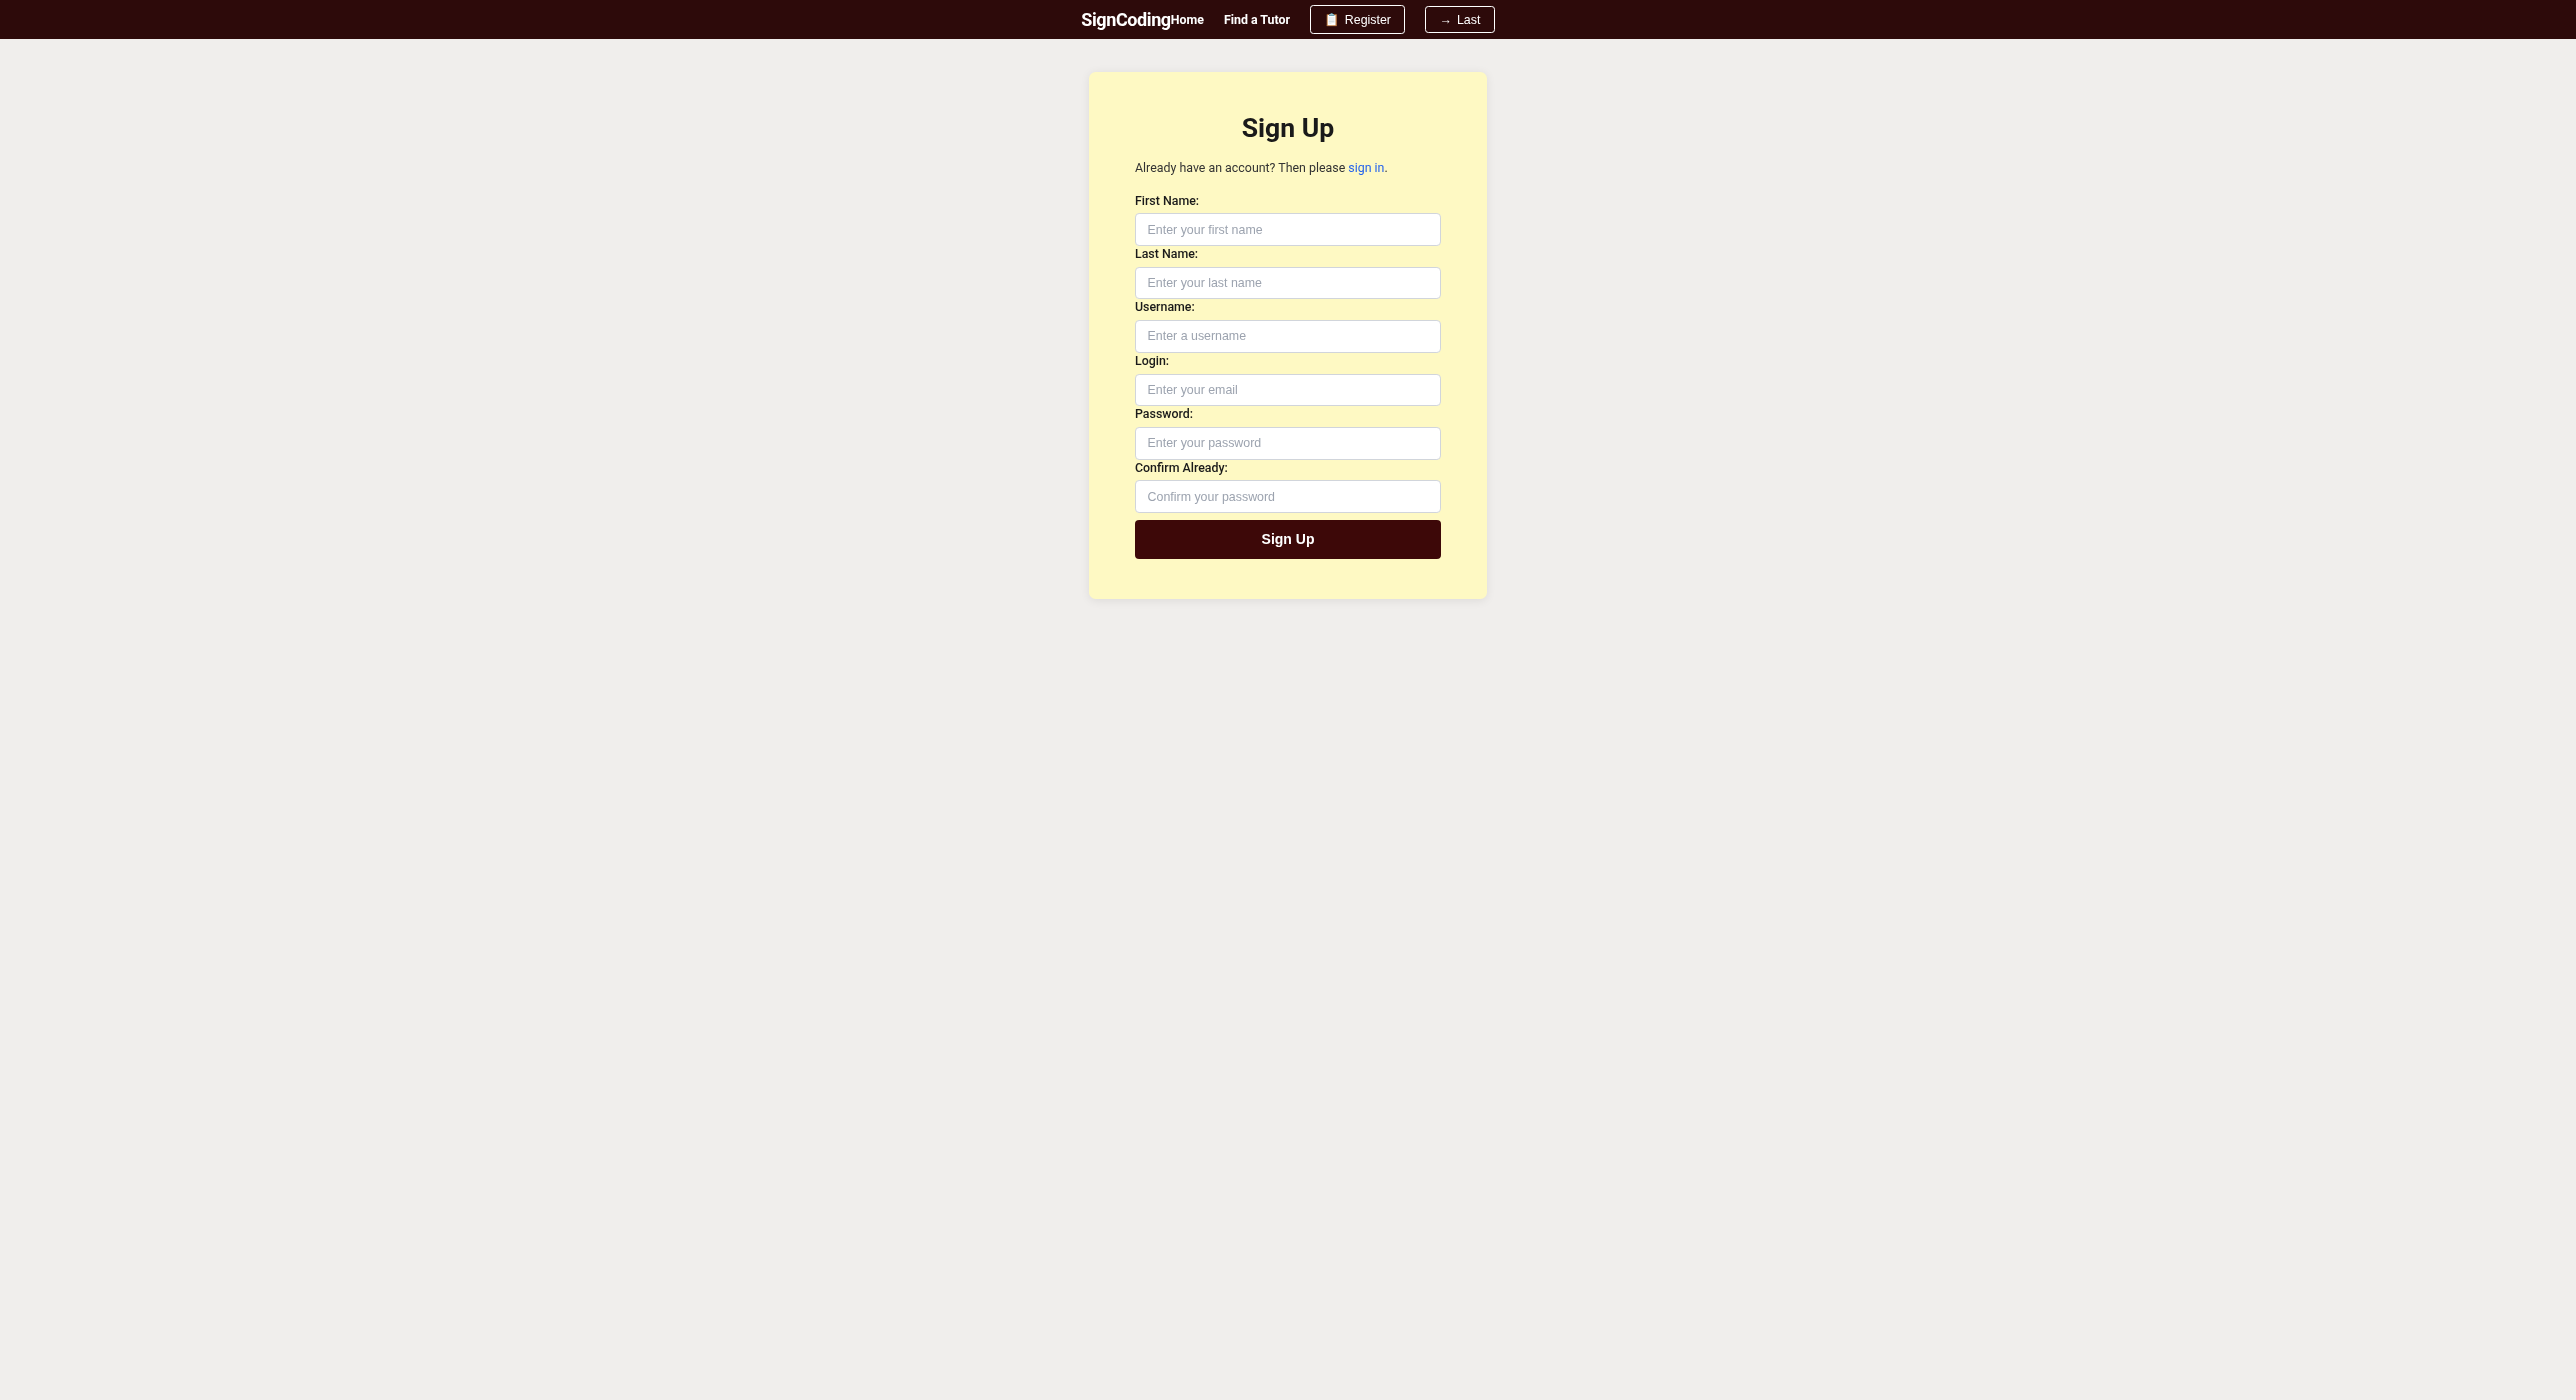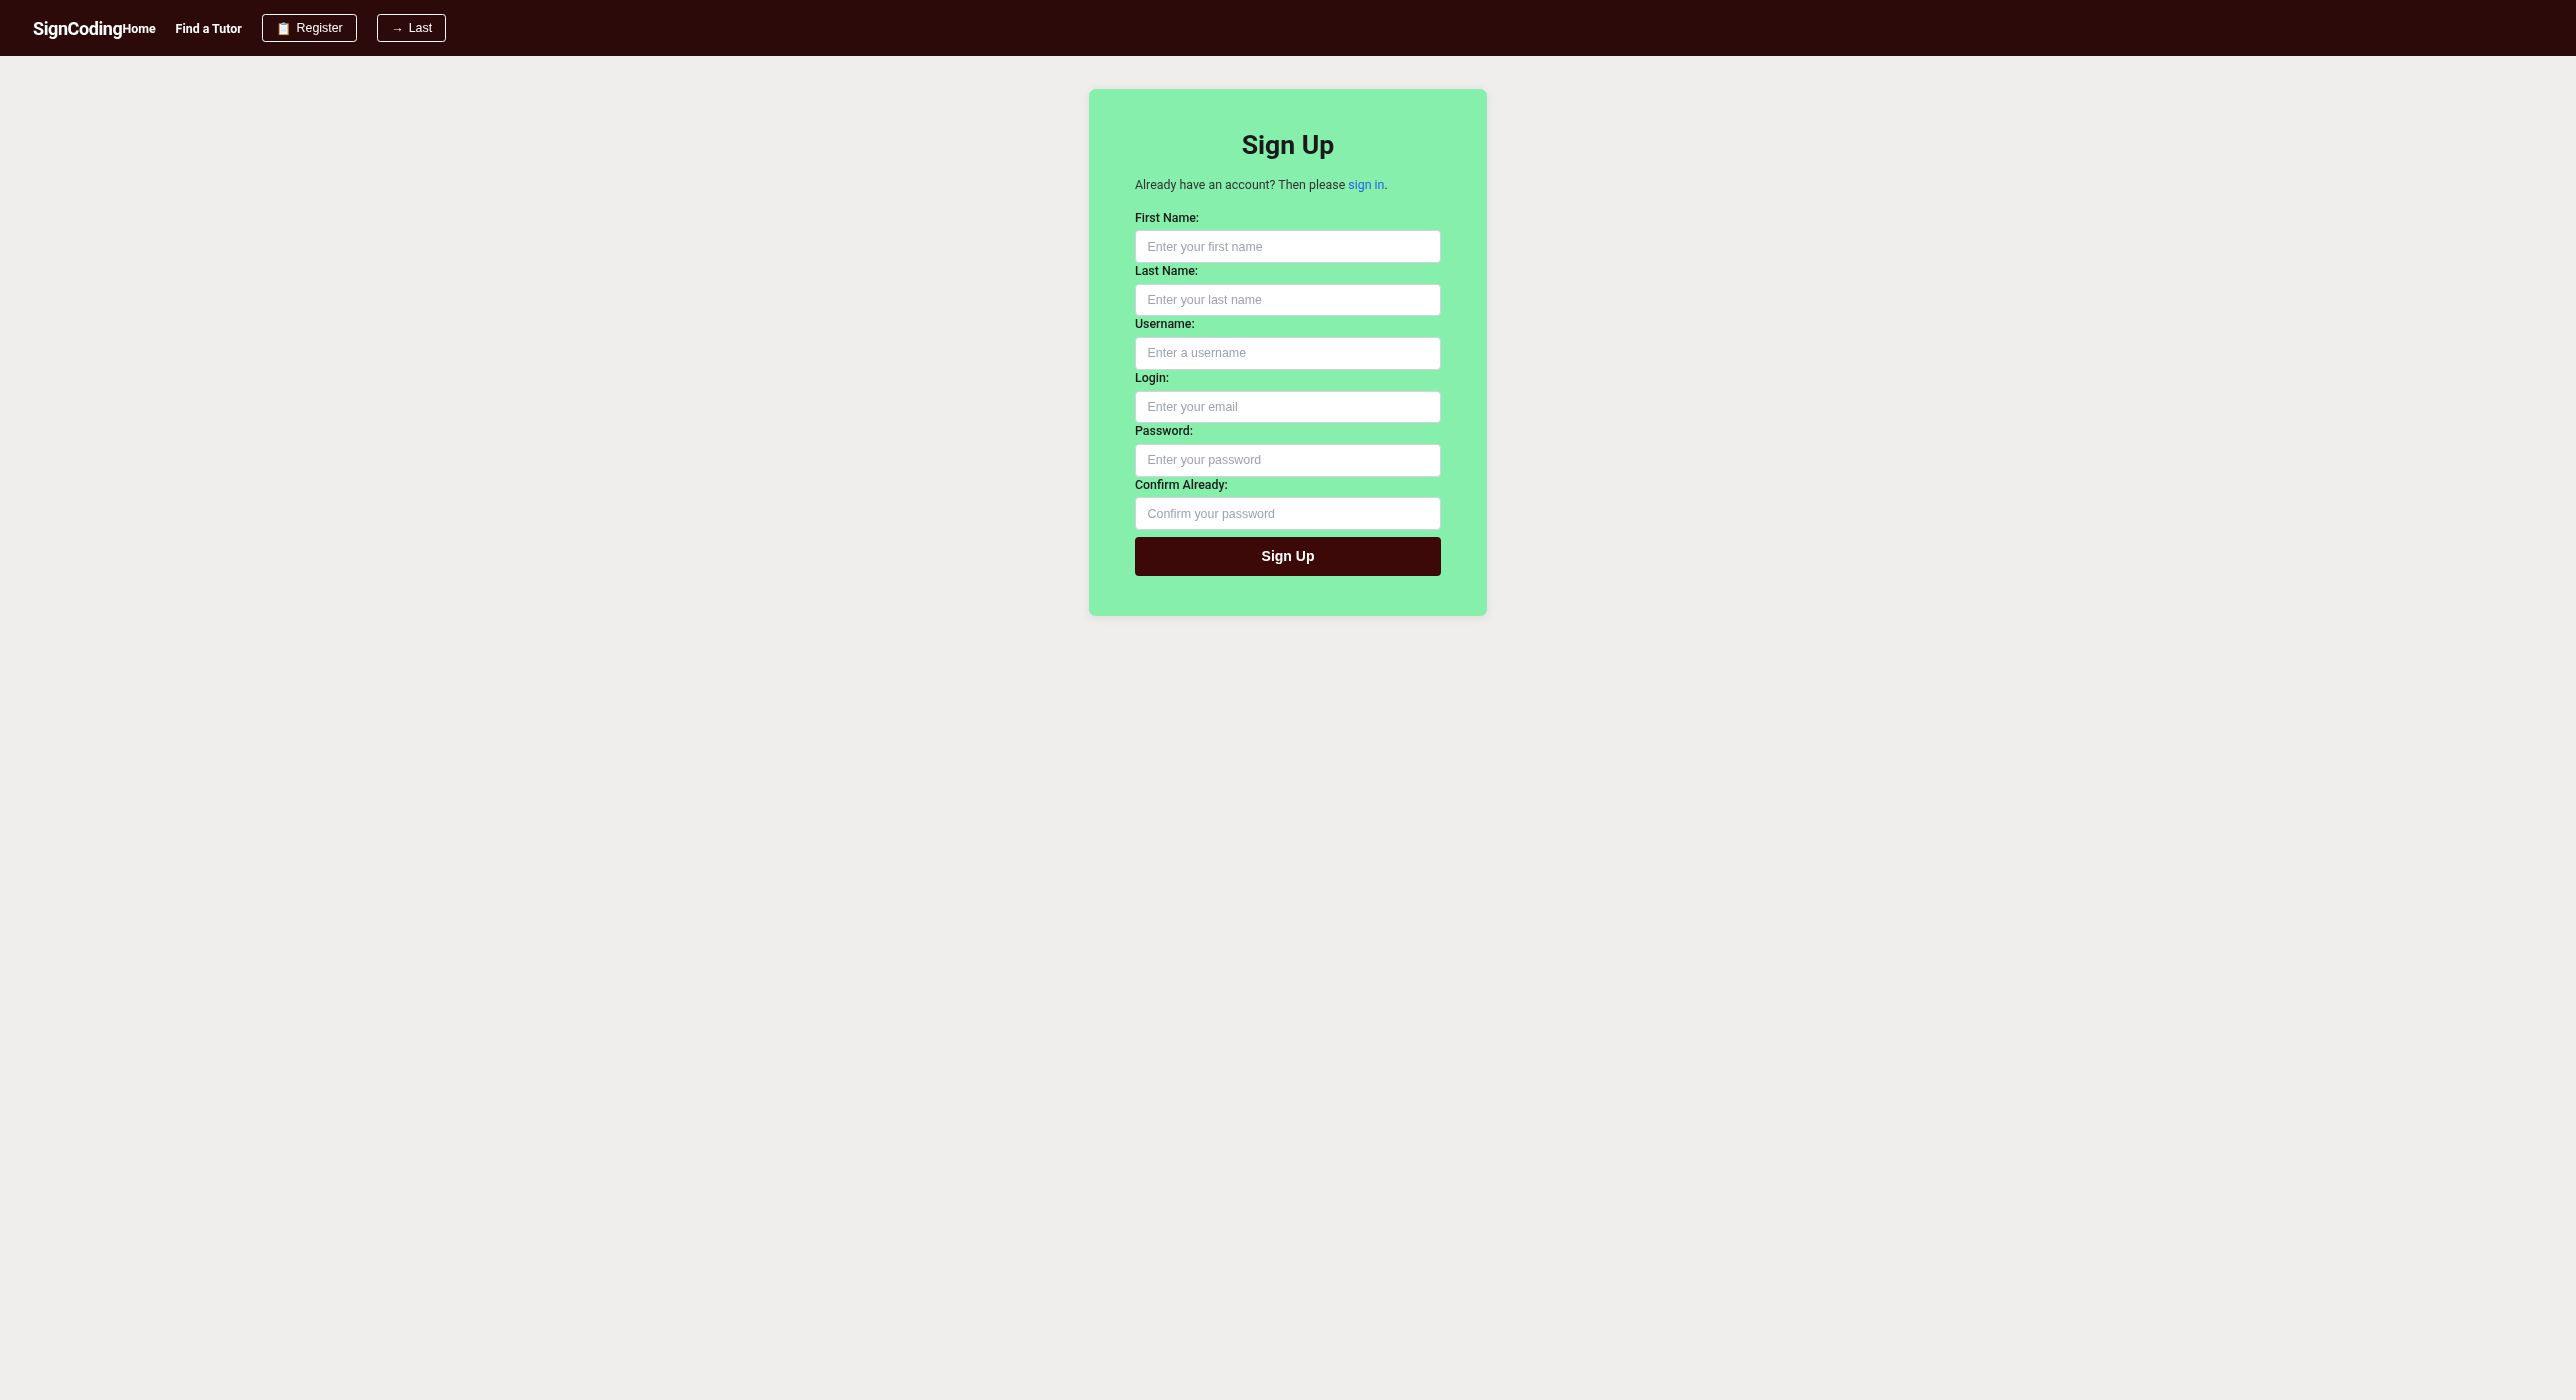--- a/index.html
+++ b/index.html
@@ -12,23 +12,23 @@
       font-family: -apple-system, BlinkMacSystemFont, 'Segoe UI', Roboto, sans-serif;
       background-color: #f0eeec;
       min-height: 100vh;
     }
 
     
     nav {
       background-color: #2d0a0a;
       display: flex;
       align-items: center;
-      justify-content: flex-start;
+      justify-content: center;
       padding: 0 33px;
-      height: 56px;
+      height: 39px;
     }
 
     .nav-logo {
       color: #ffffff;
       font-size: 18px;
       font-weight: 700;
       letter-spacing: -0.4px;
     }
 
     .nav-links {
@@ -64,21 +64,21 @@
     }
 
     
     main {
       display: flex;
       justify-content: center;
       padding: 33px 16.6px 50px;
     }
 
     .card {
-      background: #86efac;
+      background: #fef9c3;
       border-radius: 6.6px;
       padding: 40px 46px 40px;
       width: 398px;
       box-shadow: 0 1.7px 10px rgba(0,0,0,0.08);
     }
 
     .card-title {
       font-size: 26.6px;
       font-weight: 700;
       color: #1a1a1a;

